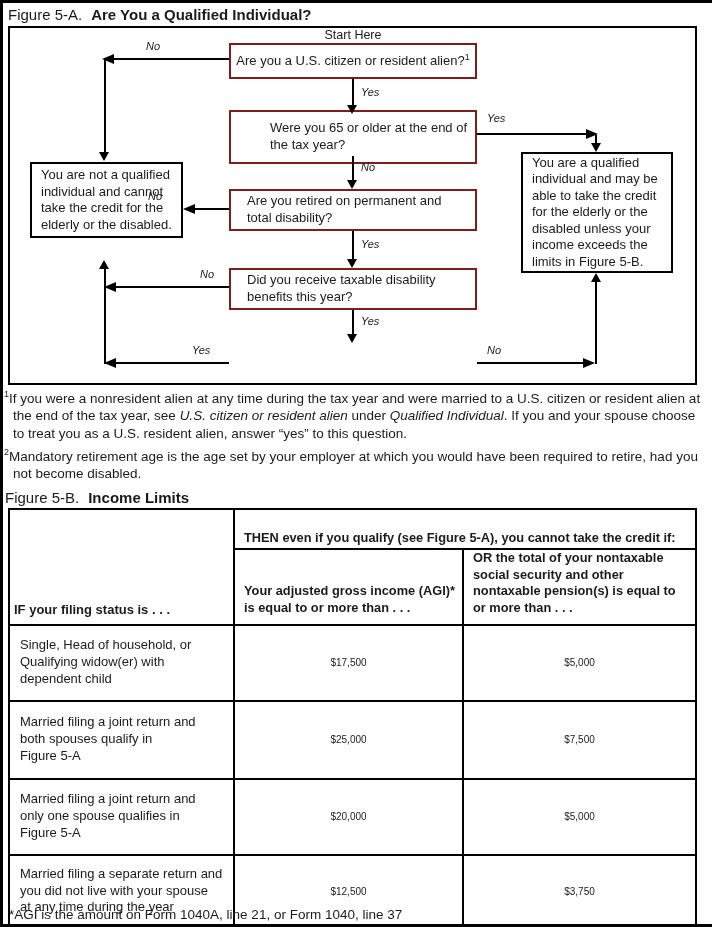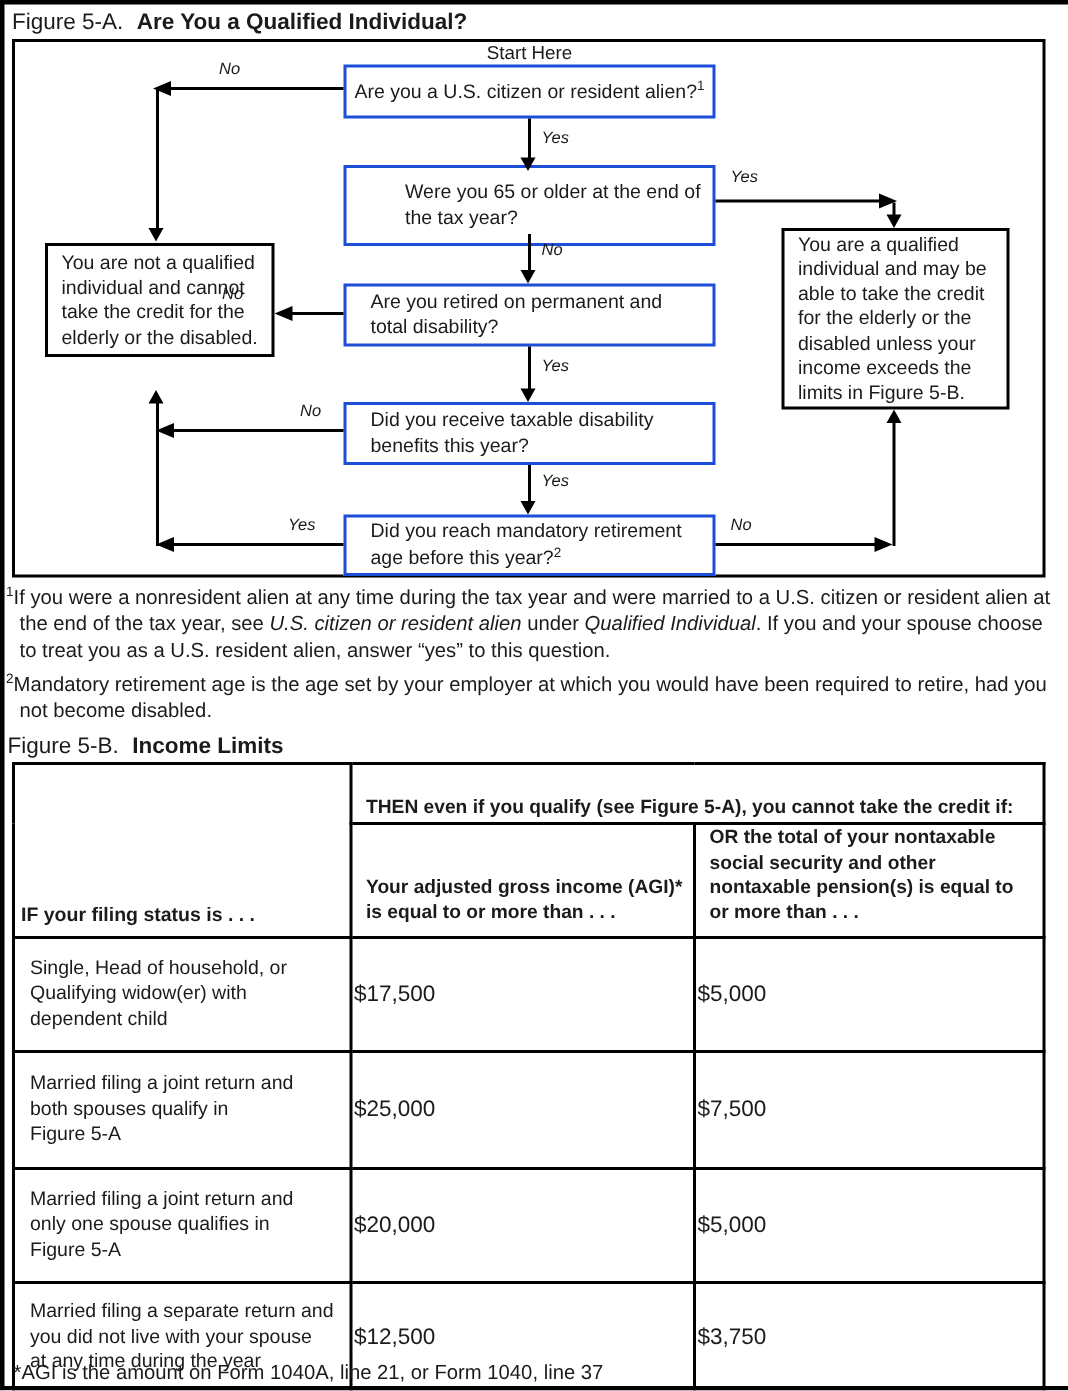--- a/index.html
+++ b/index.html
@@ -16,21 +16,21 @@
   .fig-title{position:absolute;font-size:15px;white-space:nowrap;}
   .fig-title .fig-label{font-weight:normal;}
   .fig-title .fig-name{font-weight:bold;margin-left:9px;}
 
   .flow-frame{position:absolute;left:8px;top:26px;width:689px;height:359px;
     border:2px solid #000;box-sizing:border-box;}
 
   .start-here{position:absolute;left:229px;top:28px;width:248px;text-align:center;
     font-size:12.5px;}
 
-  .qbox{position:absolute;left:229px;width:248px;border:2px solid #1d4ed8;
+  .qbox{position:absolute;left:229px;width:248px;border:2px solid #7f1d1d;
     box-sizing:border-box;background:#fff;display:flex;align-items:center;
     font-size:13px;line-height:1.28;}
   .qbox .qtext{white-space:pre-line;padding-left:16px;}
   .qbox.centered{justify-content:center;}
   .qbox.centered .qtext{padding-left:0;text-align:center;}
 
   .rbox{position:absolute;border:2px solid #000;box-sizing:border-box;background:#fff;
     display:flex;align-items:center;font-size:13px;line-height:1.27;}
   .rbox .rtext{white-space:pre-line;padding-left:9px;padding-right:2px;}
   .rbox-left{left:30px;top:162px;width:153px;height:76px;}
@@ -55,21 +55,21 @@
     table-layout:fixed;width:687px;}
   table.limits td{border:2px solid #000;box-sizing:border-box;}
   td.col1-head{vertical-align:bottom;font-weight:bold;font-size:13px;
     padding:0 4px 7px 4px;}
   td.then-head{font-weight:bold;font-size:12.8px;vertical-align:middle;
     padding:20px 4px 3px 9px;height:25px;}
   td.sub-head{font-weight:bold;font-size:12.8px;vertical-align:bottom;
     white-space:pre-line;padding:0 4px 7px 9px;height:69px;line-height:1.3;}
   td.status-cell{font-size:13px;vertical-align:middle;white-space:pre-line;
     padding-left:10px;line-height:1.3;}
-  td.money-cell{font-size:15px;text-align:left;vertical-align:middle;}
+  td.money-cell{font-size:10px;text-align:center;vertical-align:middle;}
 
   .table-footnote{position:absolute;left:9px;top:907px;font-size:13.5px;}
 </style>
 </head>
 <body>
 
 <div class="page">
 
   <div class="scan-edge edge-top"></div>
   <div class="scan-edge edge-left"></div>
@@ -90,24 +90,20 @@
     <span class="qtext">Were you 65 or older at the end of
 the tax year?</span>
   </div>
   <div class="qbox" style="top:189px;height:42px;">
     <span class="qtext">Are you retired on permanent and
 total disability?</span>
   </div>
   <div class="qbox" style="top:268px;height:42px;">
     <span class="qtext">Did you receive taxable disability
 benefits this year?</span>
-  </div>
-  <div class="qbox" style="top:343px;height:41px;">
-    <span class="qtext"><span>Did you reach mandatory retirement
-age before this year?</span><sup>2</sup></span>
   </div>
 
   <div class="rbox rbox-left">
     <span class="rtext">You are not a qualified
 individual and cannot
 take the credit for the
 elderly or the disabled.</span>
   </div>
   <div class="rbox rbox-right">
     <span class="rtext">You are a qualified

